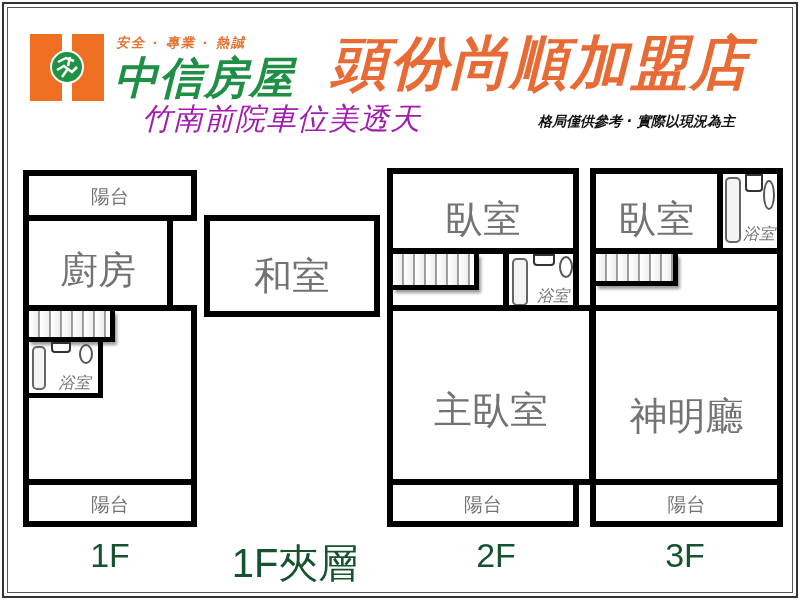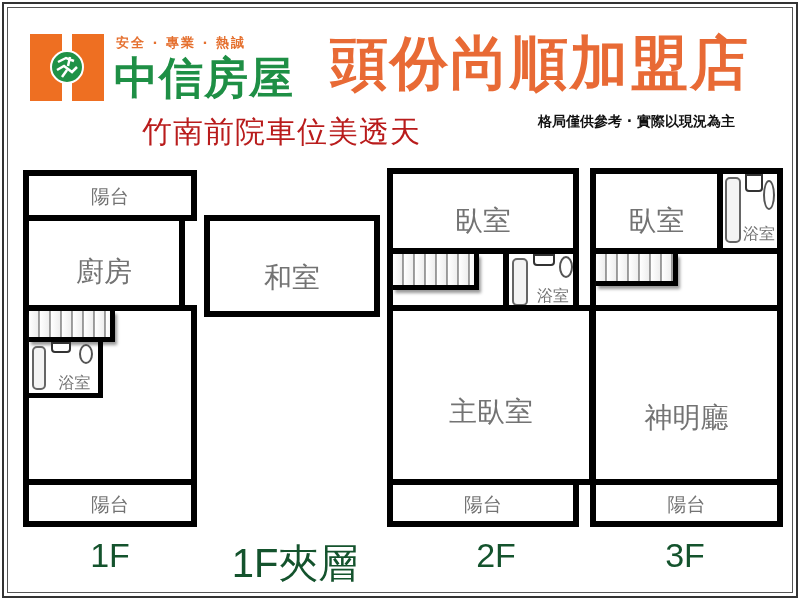--- a/index.html
+++ b/index.html
@@ -1,33 +1,33 @@
 <!DOCTYPE html>
 <html><head>
 <meta charset="utf-8">
 <style>
   * { box-sizing: border-box; margin: 0; padding: 0; }
   html, body { width: 800px; height: 600px; background: #ffffff; overflow: hidden; }
   body { position: relative; font-family: "DejaVu Sans", "Liberation Sans", sans-serif; }
   .frame-outer { position: absolute; left: 2px; top: 2px; width: 796px; height: 596px; border: 2px solid #333; }
   .frame-inner { position: absolute; left: 7px; top: 7px; width: 786px; height: 586px; border: 1px solid #555; }
-  .abs { position: absolute; }
+  .abs { position: absolute; font-style: italic; }
   
   .logo { left: 30px; top: 34px; width: 74px; height: 67px; }
   .logo .bar { position: absolute; background: #ee6f22; }
   .logo .globe { position: absolute; left: 20px; top: 16px; width: 34px; height: 34px; border-radius: 50%; background: #1f9246; border: 2px solid #fff; }
   .slogan { left: 116px; top: 34px; font-size: 13px; color: #e5702f; letter-spacing: 2px; font-weight: bold; }
   .brand { left: 114px; top: 53px; font-size: 44px; color: #1e8f45; font-weight: bold; letter-spacing: 1px; line-height: 50px; }
   .store { left: 330px; top: 28px; font-size: 58px; color: #e86a35; font-weight: bold; line-height: 70px; letter-spacing: 2px; }
-  .subtitle { left: 142px; top: 112px; font-size: 30px; color: #b91c1c; line-height: 40px; letter-spacing: 1px; }
+  .subtitle { left: 142px; top: 99px; font-size: 30px; color: #a21caf; line-height: 40px; letter-spacing: 1px; }
   .note { left: 538px; top: 112px; font-size: 14px; color: #111; font-weight: bold; line-height: 18px; }
   
   .room { position: absolute; border: 6px solid #000; background: #fff; }
   .lbl { position: absolute; left: 0; right: 0; text-align: center; color: #737373; font-family: "DejaVu Serif", "Liberation Serif", serif; }
-  .lbl.big { font-size: 28px; margin-top: 8px; }
+  .lbl.big { font-size: 38px; }
   .lbl.sm { font-size: 19px; }
   .lbl.xs { font-size: 16px; }
   .floor-label { position: absolute; font-size: 34px; color: #14532d; text-align: center; font-family: "Liberation Sans", sans-serif; }
   .stairs { position: absolute; border: 5px solid #000; border-top: none; border-left: none; background: #fff;
     background-image: repeating-linear-gradient(90deg, #fff 0px, #eee 9px, #444 10px, #fff 11px); box-shadow: 2px 3px 3px #999; }
   .tub { position: absolute; border: 2px solid #666; border-radius: 5px; background: #f4f4f4; }
   .sink { position: absolute; border: 2px solid #333; border-radius: 0 0 4px 4px; background: #fff; }
   .toilet { position: absolute; border: 2px solid #555; border-radius: 50%; background: #fff; }
 </style>
 </head>
@@ -49,21 +49,21 @@
 <div class="abs slogan">安全 · 專業 · 熱誠</div>
 <div class="abs brand">中信房屋</div>
 <div class="abs store">頭份尚順加盟店</div>
 <div class="abs subtitle">竹南前院車位美透天</div>
 <div class="abs note">格局僅供參考 · 實際以現況為主</div>
 
 <div>
   <div class="room" style="left:23px;top:170px;width:174px;height:51px;">
     <div class="lbl sm" style="top:8px;">陽台</div>
   </div>
-  <div class="room" style="left:23px;top:215px;width:162px;height:96px;padding-left:40px;">
+  <div class="room" style="left:23px;top:215px;width:150px;height:96px;padding-left:40px;">
     <div class="lbl big" style="top:24px;">廚房</div>
   </div>
   <div class="room" style="left:23px;top:305px;width:174px;height:180px;">
     <div class="stairs" style="left:0;top:0;width:86px;height:31px;"></div>
     <div class="abs" style="left:0;top:31px;width:74px;height:56px;border-right:5px solid #000;border-bottom:5px solid #000;">
       <div class="tub" style="left:3px;top:4px;width:14px;height:44px;"></div>
       <div class="sink" style="left:22px;top:0;width:20px;height:11px;"></div>
       <div class="toilet" style="left:50px;top:2px;width:14px;height:20px;"></div>
       <div class="lbl xs" style="left:22px;top:31px;">浴室</div>
     </div>

